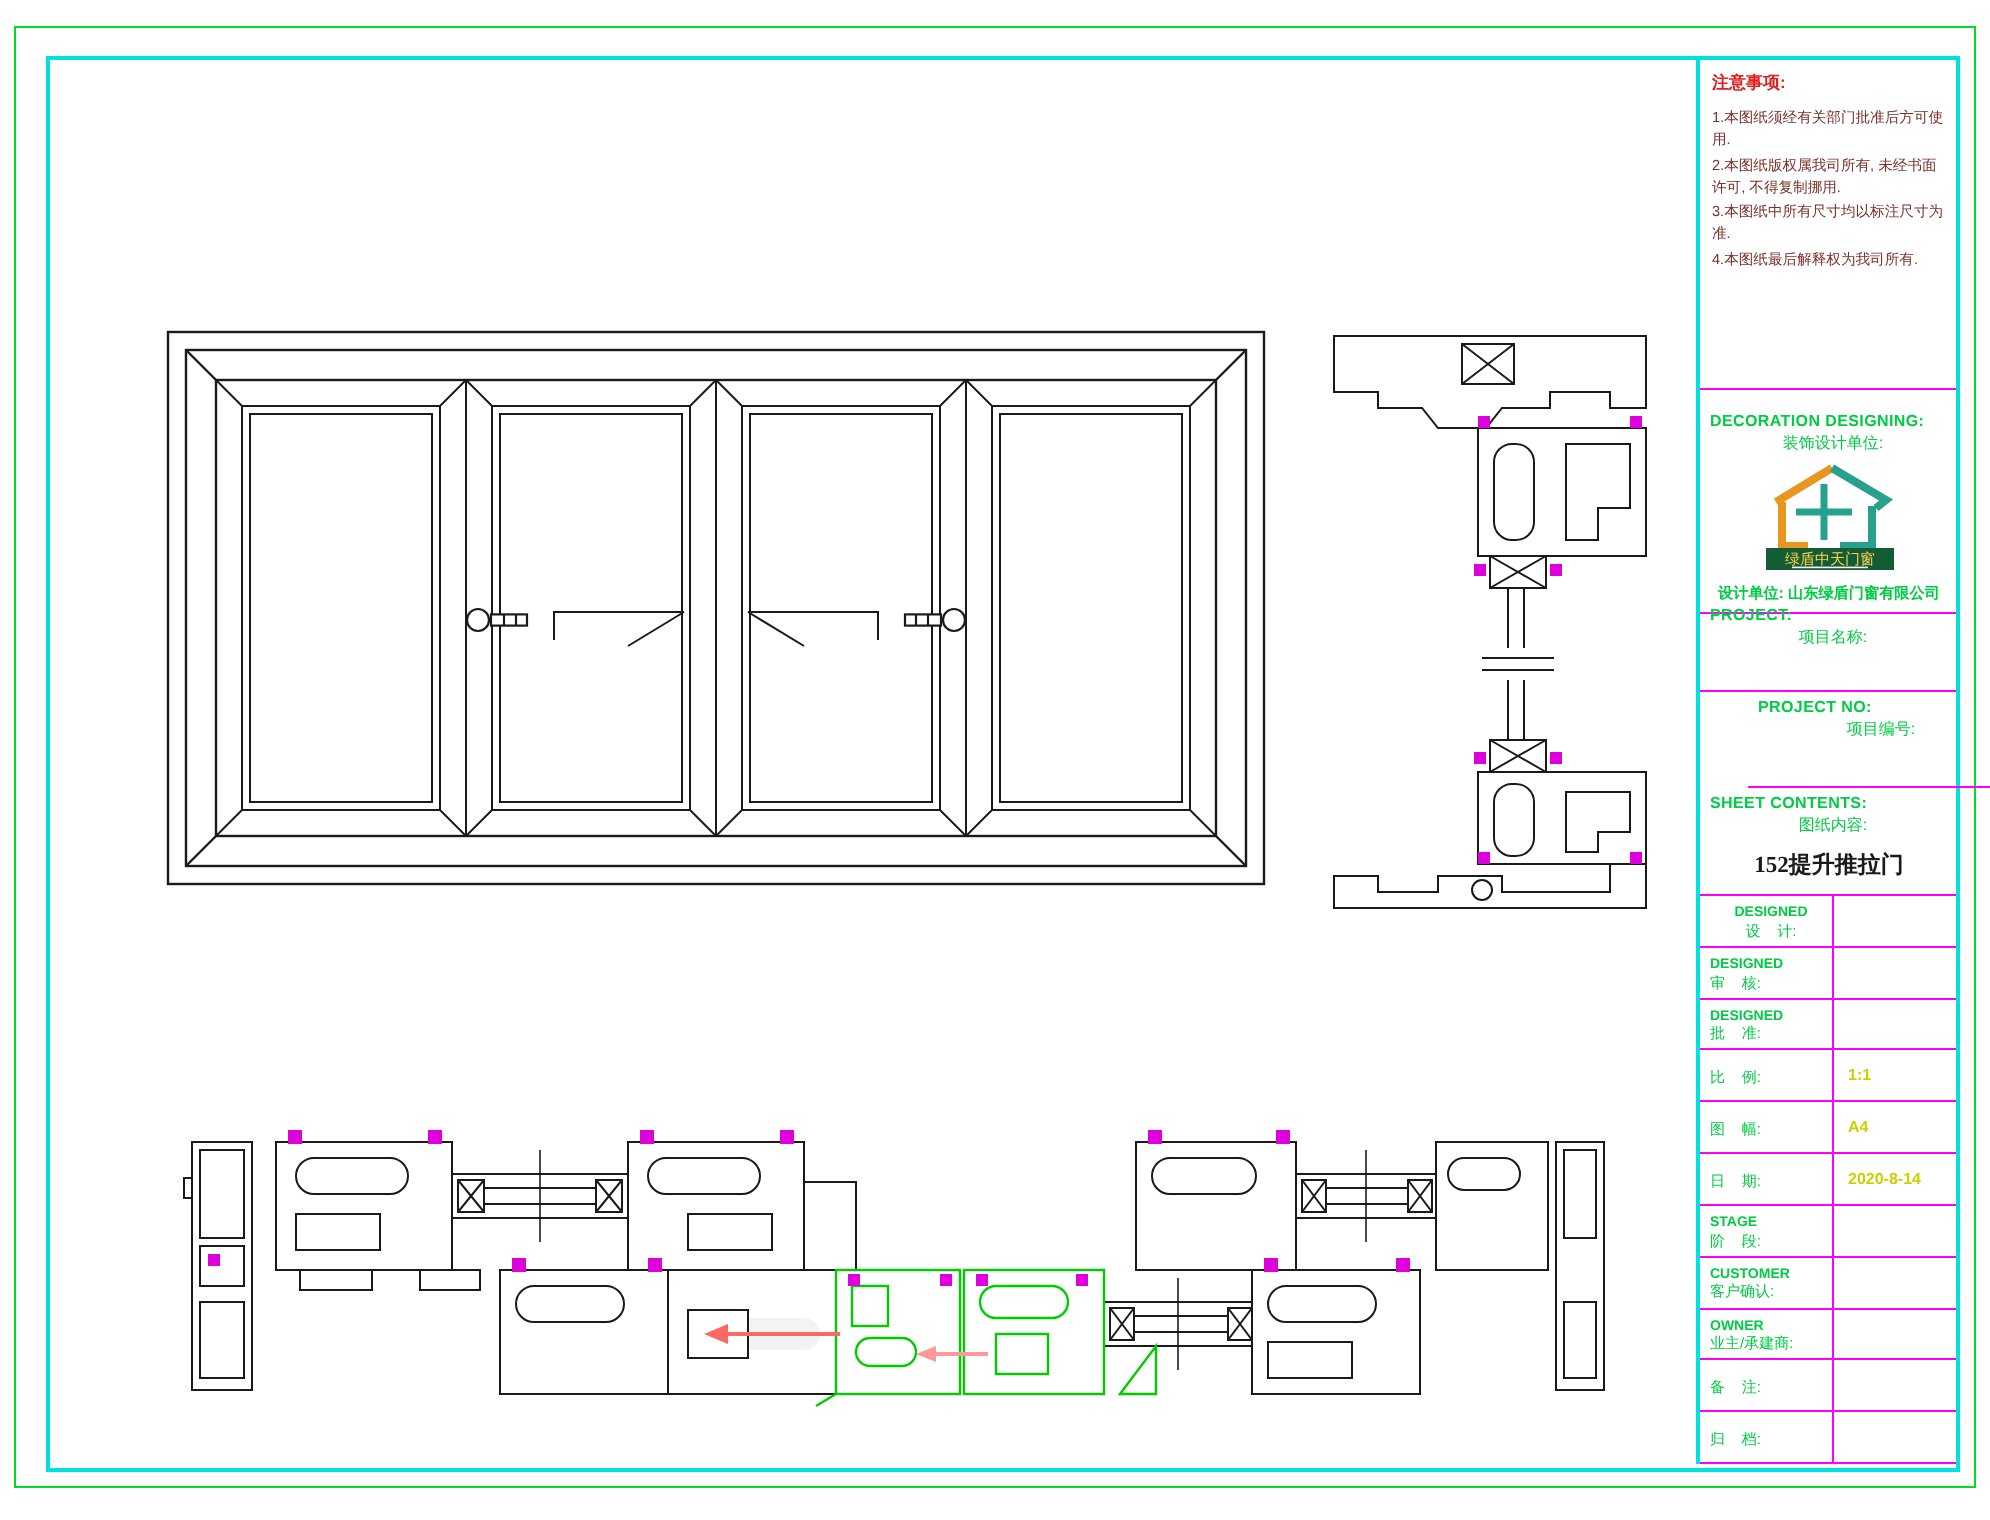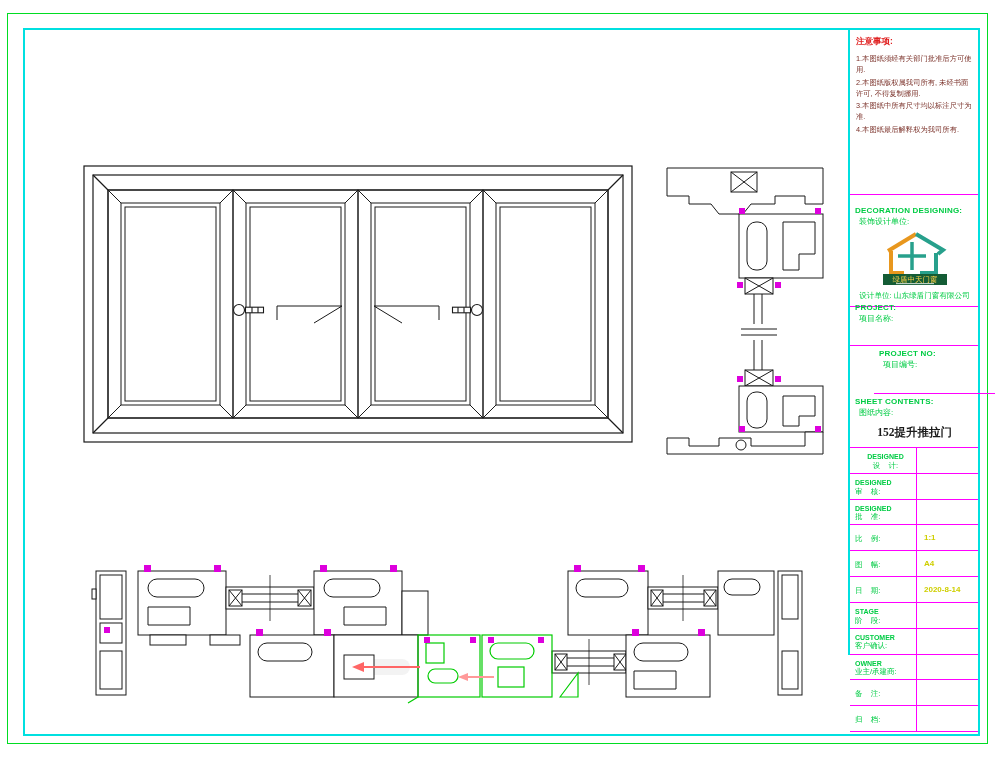--- a/index.html
+++ b/index.html
@@ -2,35 +2,35 @@
 <html><head>
 <meta charset="utf-8">
 <style>
   html,body{margin:0;padding:0;background:#ffffff;}
   #sheet{position:relative;width:995px;height:760px;background:#fff;overflow:hidden;
          font-family:"Liberation Sans","DejaVu Sans",sans-serif;}
   
   .border-green{position:absolute;left:7px;top:13px;width:979px;height:729px;border:1px solid #00dd22;}
   .border-cyan{position:absolute;left:23px;top:28px;width:953px;height:704px;border:2px solid #00e0e0;}
   
-  .tb{position:absolute;left:848px;top:28px;width:130px;height:627px;border-left:2px solid #00e0e0;box-sizing:border-box;}
+  .tb{position:absolute;left:848px;top:28px;width:130px;height:704px;border-left:2px solid #00e0e0;box-sizing:border-box;}
   .tb .sec{position:absolute;left:0;width:100%;border-bottom:1px solid #ff00ff;box-sizing:border-box;}
   .sec-notes{top:0;height:167px;padding:8px 5px 0 6px;}
   .sec-deco{top:174px;height:105px;padding:4px 4px 0 5px;}
   .sec-project{top:272px;height:46px;padding:3px 4px 15px 5px;}
   .sec-projno{top:318px;height:48px;padding:3px 4px 0 5px;margin-left:24px;}
   .sec-sheet{top:366px;height:54px;padding:3px 4px 0 5px;}
   .sec-rows{top:420px;height:284px;display:flex;flex-direction:column;border-bottom:none;}
   .notes-title{color:#e02020;font-size:8.5px;font-weight:bold;margin-bottom:5px;}
   .notes-item{color:#7a3028;font-size:7.3px;line-height:1.55;margin-bottom:1px;}
   .g-en{color:#00cc44;font-size:8px;font-weight:bold;letter-spacing:.2px;}
-  .g-zh{color:#00cc44;font-size:8px;margin-top:1px;padding-left:4px;}
+  .g-zh{color:#00cc44;font-size:8px;margin-top:1px;padding-left:4px;text-align:center;}
   .sheet-val{color:#1a1a1a;font-size:11.5px;text-align:center;margin-top:7px;font-family:"Liberation Serif","DejaVu Serif",serif;font-weight:bold;}
   .logo-wrap{text-align:center;margin-top:2px;}
-  .company{color:#00cc44;font-size:7.6px;text-align:center;margin-top:2px;white-space:nowrap;}
+  .company{color:#00cc44;font-size:7.6px;text-align:center;margin-top:2px;white-space:nowrap;font-weight:bold;}
   
   .row{flex:1;display:flex;border-top:1px solid #ff00ff;box-sizing:border-box;}
   .row:first-child{border-top:none;text-align:center;}
   .cell-l{width:66px;box-sizing:border-box;padding:2px 0 0 5px;display:flex;flex-direction:column;justify-content:center;}
   .cell-l .en{color:#00cc44;font-size:7px;font-weight:bold;line-height:1.1;}
   .cell-l .zh{color:#00cc44;font-size:7.5px;line-height:1.2;white-space:pre;}
   .cell-r{flex:1;border-left:1px solid #ff00ff;display:flex;align-items:center;padding-left:7px;box-sizing:border-box;}
   .cell-r .val{color:#cfcf00;font-size:8px;font-weight:bold;}
   
   .drawing{position:absolute;}

